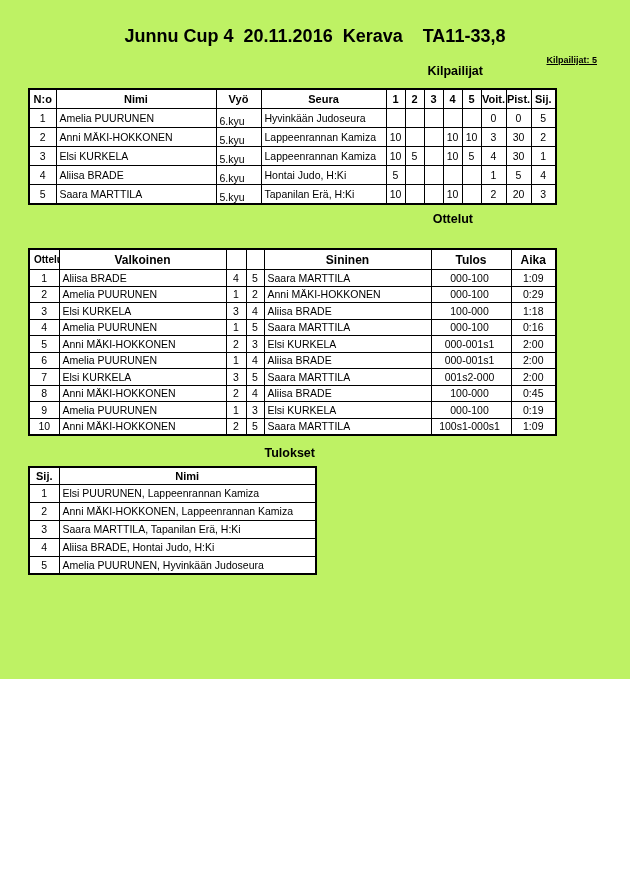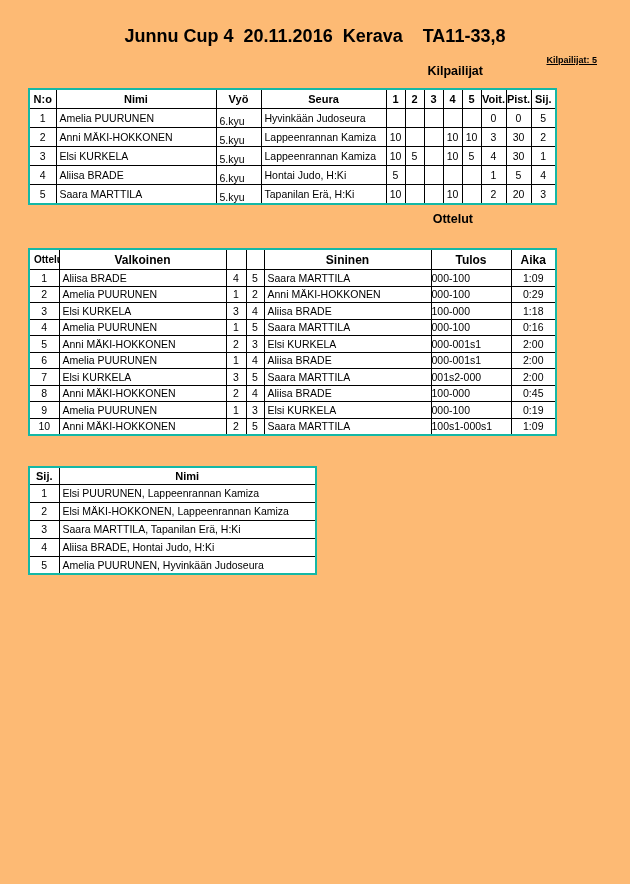--- a/index.html
+++ b/index.html
@@ -2,61 +2,61 @@
 <html><head>
 <meta charset="utf-8">
 <style>
   * { margin:0; padding:0; box-sizing:border-box; }
   html,body { background:#ffffff; }
   body {
     width:630px; height:891px;
     font-family:"Liberation Sans","DejaVu Sans",sans-serif;
     color:#000;
   }
-  .page { position:relative; width:630px; height:884px; background:#fdba74; overflow:hidden; }
+  .page { position:relative; width:630px; height:679px; background:#bef264; overflow:hidden; }
 
   .title {
     position:absolute; top:26px; left:0; width:100%;
     text-align:center; font-size:18px; font-weight:bold; white-space:pre;
   }
   .count {
     position:absolute; top:55px; right:33px;
     font-size:9px; font-weight:bold;text-decoration:underline;
   }
   .section-label {
     position:absolute; font-size:12.5px; font-weight:bold; text-align:right;
   }
   .k-label { top:64px;  left:28px; width:455px; }
   .o-label { top:212px; left:28px; width:445px; }
   .t-label { top:446px; left:28px; width:287px; }
 
   table {
     position:absolute; border-collapse:collapse; table-layout:fixed;
-    border:2px solid #14b8a6; background:#fff;
+    border:2px solid #000000; background:#fff;
   }
   th, td {
     border:1px solid #000; overflow:hidden; white-space:nowrap;
     font-size:10.5px; vertical-align:middle;
   }
   th { font-weight:bold; text-align:center; }
 
   .t1 { top:88px;  left:28px; width:527px; }
   .t2 { top:248px; left:28px; width:527px; }
   .t3 { top:466px; left:28px; width:287px; }
 
   .t1 th { height:19px; font-size:11px; }
   .t1 td { height:19px; }
   .t2 th { height:17px; font-size:12px; }
   .t2 td { height:16.5px; }
   .t3 th { height:17px; font-size:11px; }
   .t3 td { height:18px; }
 
   td.c { text-align:center; }
   td.l { text-align:left; padding-left:3px;margin-top:14px; }
-  td.r { text-align:left; padding-right:3px; }
+  td.r { text-align:center; padding-right:3px; }
   td.vyo { vertical-align:top; padding-top:6px; }
   th.ottelu { font-size:10px; padding:4px; }
 </style>
 </head>
 <body>
 
 <div class="page">
 
   <div class="title">Junnu Cup 4  20.11.2016  Kerava    TA11-33,8</div>
   <div class="count">Kilpailijat: 5</div>
@@ -276,39 +276,40 @@
         <td class="l">Anni MÄKI-HOKKONEN</td>
         <td class="c">2</td>
         <td class="c">5</td>
         <td class="l">Saara MARTTILA</td>
         <td class="r">100s1-000s1</td>
         <td class="c">1:09</td>
       </tr>
     </tbody>
   </table>
 
+  <div class="section-label t-label">Tulokset</div>
   <table class="t3">
     <colgroup>
       <col style="width:30px">
         <col style="width:257px">
     </colgroup>
     <thead>
       <tr>
         <th>Sij.</th>
         <th>Nimi</th>
       </tr>
     </thead>
     <tbody>
       <tr>
         <td class="c">1</td>
         <td class="l">Elsi PUURUNEN, Lappeenrannan Kamiza</td>
       </tr>
       <tr>
         <td class="c">2</td>
-        <td class="l">Elsi MÄKI-HOKKONEN, Lappeenrannan Kamiza</td>
+        <td class="l">Anni MÄKI-HOKKONEN, Lappeenrannan Kamiza</td>
       </tr>
       <tr>
         <td class="c">3</td>
         <td class="l">Saara MARTTILA, Tapanilan Erä, H:Ki</td>
       </tr>
       <tr>
         <td class="c">4</td>
         <td class="l">Aliisa BRADE, Hontai Judo, H:Ki</td>
       </tr>
       <tr>

